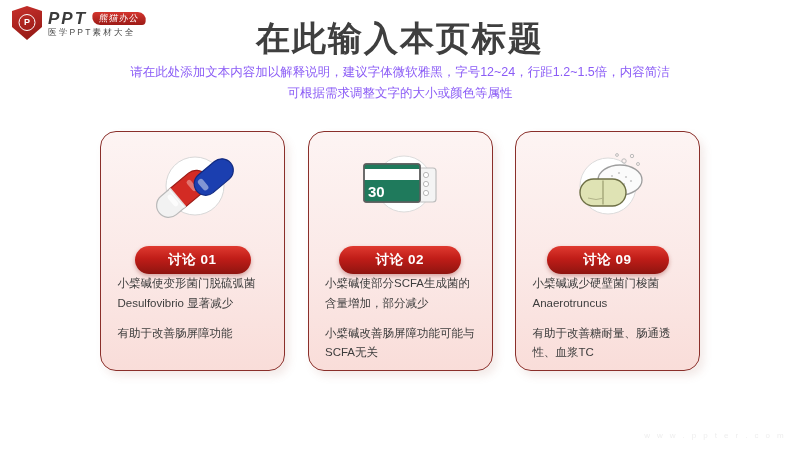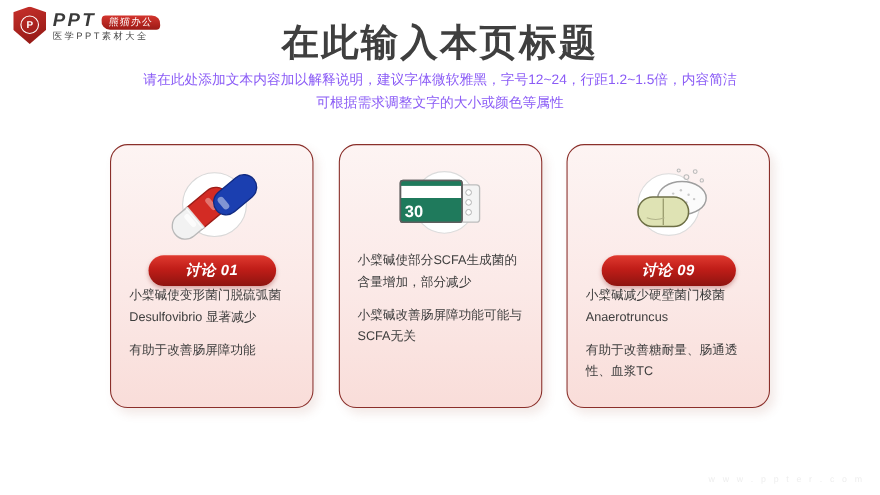--- a/index.html
+++ b/index.html
@@ -53,21 +53,21 @@
     font-weight: bold;
     line-height: 1;
   }
   .logo-text {
     display: flex;
     flex-direction: column;
     gap: 1px;
   }
   .logo-row1 {
     display: flex;
-    align-items: flex-end;
+    align-items: center;
     gap: 5px;
   }
   .logo-ppt {
     font-size: 17px;
     font-weight: bold;
     font-style: italic;
     letter-spacing: 2px;
     color: #3a3a3a;
     line-height: 1;
   }
@@ -141,35 +141,34 @@
     margin-top: 14px;
     width: 92px;
     height: 82px;
     position: relative;
     flex: 0 0 auto;
   }
   .icon-svg { width: 92px; height: 82px; display: block; }
 
   
   .card-badge {
-    margin-top: 4px;
+    margin-top: 18px;
     width: 116px;
     height: 28px;
     border-radius: 14px;
     background: linear-gradient(180deg, #e03a30 0%, #c01d18 45%, #8e1410 100%);
     box-shadow: 0 2px 4px rgba(140, 30, 25, 0.35);
     color: #ffffff;
     font-size: 13.5px;
     font-weight: bold;
     display: flex;
     align-items: center;
     justify-content: center;
     letter-spacing: 0.5px;
     flex: 0 0 auto;
-    font-style: italic;
   }
   .card-badge.wide { width: 122px; }
 
   
   .card-body {
     width: 150px;
     color: #3d3d3d;
     font-size: 11.5px;
     line-height: 1.72;
   }
@@ -254,20 +253,21 @@
         </g>
 
         <rect x="10" y="18" width="56" height="38" rx="2.5" fill="#ffffff" stroke="#5e5e5e" stroke-width="1.4"></rect>
         <rect x="10" y="34" width="56" height="22" fill="#1f7a5c"></rect>
         <rect x="10" y="18" width="56" height="5" fill="#1f7a5c"></rect>
         <rect x="10" y="34" width="56" height="2" fill="#14archive" opacity="0"></rect>
         <text x="14" y="51" font-family="Liberation Sans, sans-serif" font-size="15" font-weight="bold" fill="#ffffff">30</text>
         <rect x="10" y="18" width="56" height="38" rx="2.5" fill="none" stroke="#5e5e5e" stroke-width="1.4"></rect>
       </svg>
     </div>
+    <div class="card-badge wide">讨论 02</div>
     <div class="card-body">
       <p>小檗碱使部分SCFA生成菌的含量增加，部分减少</p>
       <p>小檗碱改善肠屏障功能可能与SCFA无关</p>
     </div>
   </div>
 
   <div class="card">
     <div class="card-icon">
       <svg class="icon-svg" viewBox="0 0 92 82" xmlns="http://www.w3.org/2000/svg">
         <circle cx="46" cy="40" r="28" fill="#ffffff" stroke="#dcdcdc" stroke-width="1"></circle>

